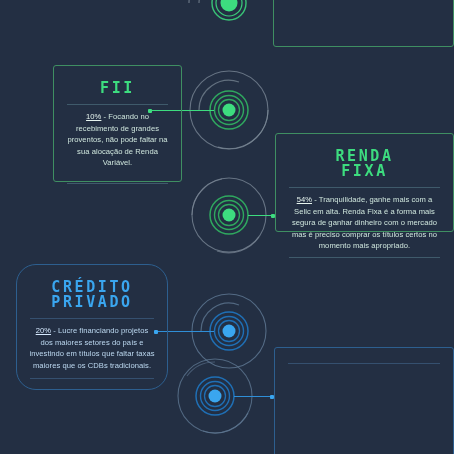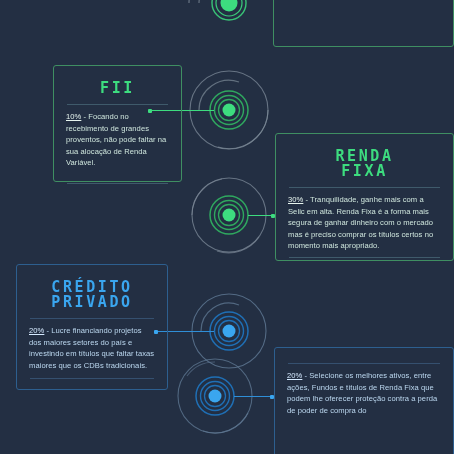--- a/index.html
+++ b/index.html
@@ -46,33 +46,34 @@
     opacity:.75;
   }
   .card.blue .rule{background:#3c5c7d;}
 
   .card-body{
     font-size:7.6px;
     line-height:11.6px;
     color:#cfe6dd;
     margin:0 1px;
     letter-spacing:.05px;
+    text-align:center;
   }
   .card.blue .card-body{color:#bcd8f0;}
   .pct{
     text-decoration:underline;
     color:#e7f5ef;
   }
   .card.blue .pct{color:#d6eaff;}
 
   
   #card-bdr   {left:273px; top:-88px;  width:181px; height:135px;}
   #card-fii   {left:21px;  top:65px;   width:129px; height:117px;margin-left:32px;}
-  #card-rf    {left:275px; top:133px;  width:179px; height:128px;}
-  #card-cp    {left:16px;  top:264px;  width:152px; height:126px;}
+  #card-rf    {left:275px; top:133px;  width:179px; height:99px;}
+  #card-cp    {left:16px;  top:264px;  width:152px; height:126px;border-radius:20px;}
   #card-pi    {left:274px; top:347px;  width:180px; height:120px;}
 
   
   .conn{position:absolute;height:1px;background:#3ddc7f;}
   .conn.blue{background:#2f8fd8;}
   .conn .dot{
     position:absolute;top:-1.5px;
     width:4px;height:4px;background:#3ddc7f;border-radius:1px;
   }
   .conn.blue .dot{background:#3aa6ef;}
@@ -164,35 +165,32 @@
       <span class="pct">10%</span><span> - Focando no recebimento de grandes proventos, não pode faltar na sua alocação de Renda Variável.</span>
     </div>
     <div class="rule" style="margin-top:14px;"></div>
   </div>
 
   <div class="card" id="card-rf">
     <div class="card-title">RENDA
 FIXA</div>
     <div class="rule"></div>
     <div class="card-body">
-      <span class="pct">30%</span><span> - Tranquilidade, ganhe mais com a Selic em alta. Renda Fixa é a forma mais segura de ganhar dinheiro com o mercado mas é preciso comprar os títulos certos no momento mais apropriado.</span>
+      <span class="pct">54%</span><span> - Tranquilidade, ganhe mais com a Selic em alta. Renda Fixa é a forma mais segura de ganhar dinheiro com o mercado mas é preciso comprar os títulos certos no momento mais apropriado.</span>
     </div>
     <div class="rule" style="margin-top:5px;"></div>
   </div>
 
   <div class="card blue" id="card-cp">
     <div class="card-title">CRÉDITO
 PRIVADO</div>
     <div class="rule"></div>
     <div class="card-body">
       <span class="pct">20%</span><span> - Lucre financiando projetos dos maiores setores do país e investindo em títulos que faltar taxas maiores que os CDBs tradicionais.</span>
     </div>
     <div class="rule" style="margin-top:7px;"></div>
   </div>
 
   <div class="card blue" id="card-pi">
     <div class="rule"></div>
-    <div class="card-body">
-      <span class="pct">20%</span><span> - Selecione os melhores ativos, entre ações, Fundos e títulos de Renda Fixa que podem lhe oferecer proteção contra a perda de poder de compra do</span>
-    </div>
   </div>
 
 </div>
 
 </body></html>

